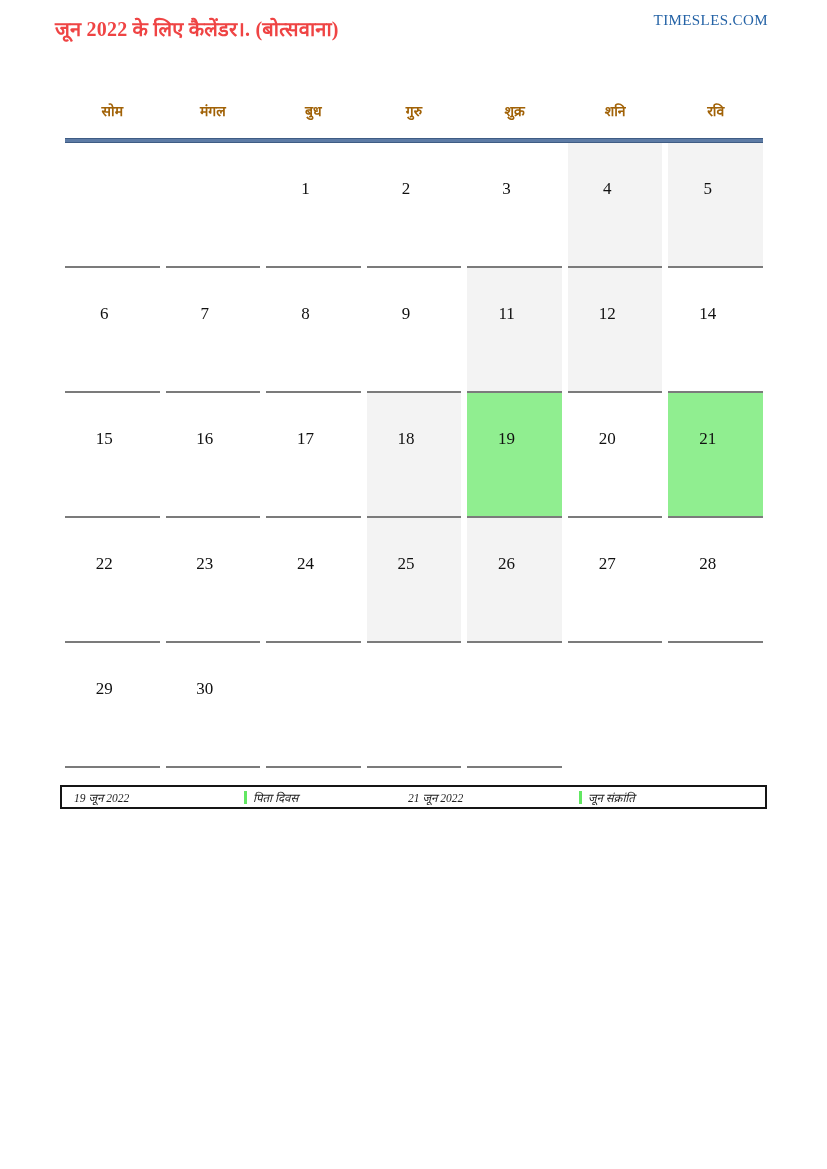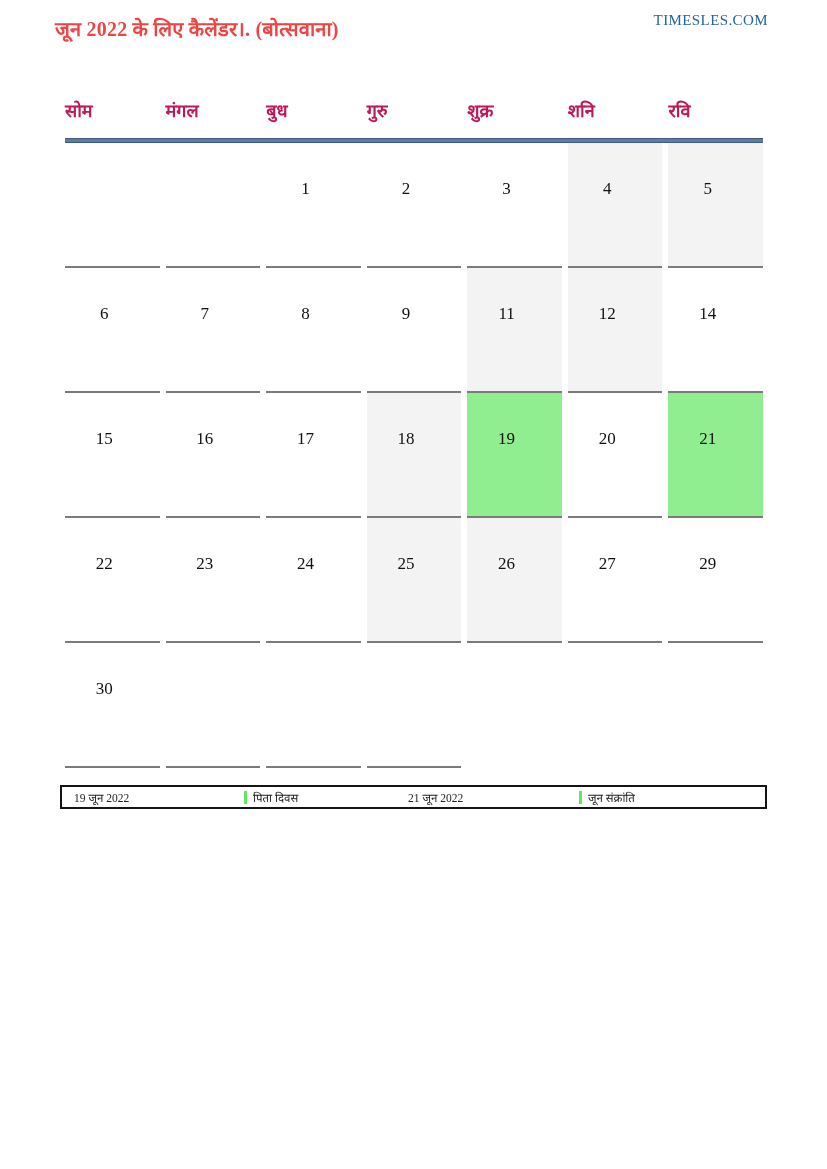--- a/index.html
+++ b/index.html
@@ -20,21 +20,21 @@
     position: absolute; right: 59px; top: 12px;
     font-size: 15px; color: var(--accent, #2563a6);
     text-decoration: none; letter-spacing: 0.4px;
   }
   .weekdays {
     margin: 34px 0 0 65px; width: 698px; height: 56px;
     display: grid; grid-template-columns: repeat(7, 1fr); column-gap: 6px;
     align-items: center;
   }
   .weekday-cell {
-    text-align: left; font-weight: 700; font-size: 18px; color: #be185d;
+    text-align: center; font-weight: 700; font-size: 14px; color: #a16207;
   }
   .blueline {
     margin-left: 65px; width: 698px; height: 5px;
     background: var(--line, #5d7ba5);
     border-top: 1px solid #3f5c84;
     border-bottom: 1px solid #3f5c84;
   }
   .daygrid {
     margin-left: 65px; width: 698px;
     display: grid;
@@ -52,21 +52,21 @@
     display: block; margin-top: 36px; padding-right: 16px;
     text-align: center; font-size: 17px; color: #111;
   }
   .legend {
     margin: 17px 0 0 60px; width: 707px; height: 24px;
     border: 2px solid #151515;
     display: grid;
     grid-template-columns: 170px 164px 171px auto;
     align-items: center;
     padding-left: 12px;
-    font-size: 11.5px; color: #222;
+    font-size: 11.5px; color: #222; font-style: italic;
   }
   .legend-item { display: flex; align-items: center; height: 100%; }
   .legend-marker {
     display: inline-block; width: 3px; height: 13px;
     background: var(--marker, #62e762); margin-right: 6px; flex: 0 0 auto;
   }
 </style>
 </head>
 <body>
 
@@ -161,20 +161,23 @@
     <div class="day-cell weekend">
       <span class="day-num">25</span>
     </div>
     <div class="day-cell weekend">
       <span class="day-num">26</span>
     </div>
     <div class="day-cell">
       <span class="day-num">27</span>
     </div>
     <div class="day-cell">
+      <span class="day-num">28</span>
+    </div>
+    <div class="day-cell">
       <span class="day-num">29</span>
     </div>
     <div class="day-cell">
       <span class="day-num">30</span>
     </div>
     <div class="day-cell">
       <span class="day-num"></span>
     </div>
     <div class="day-cell">
       <span class="day-num"></span>

